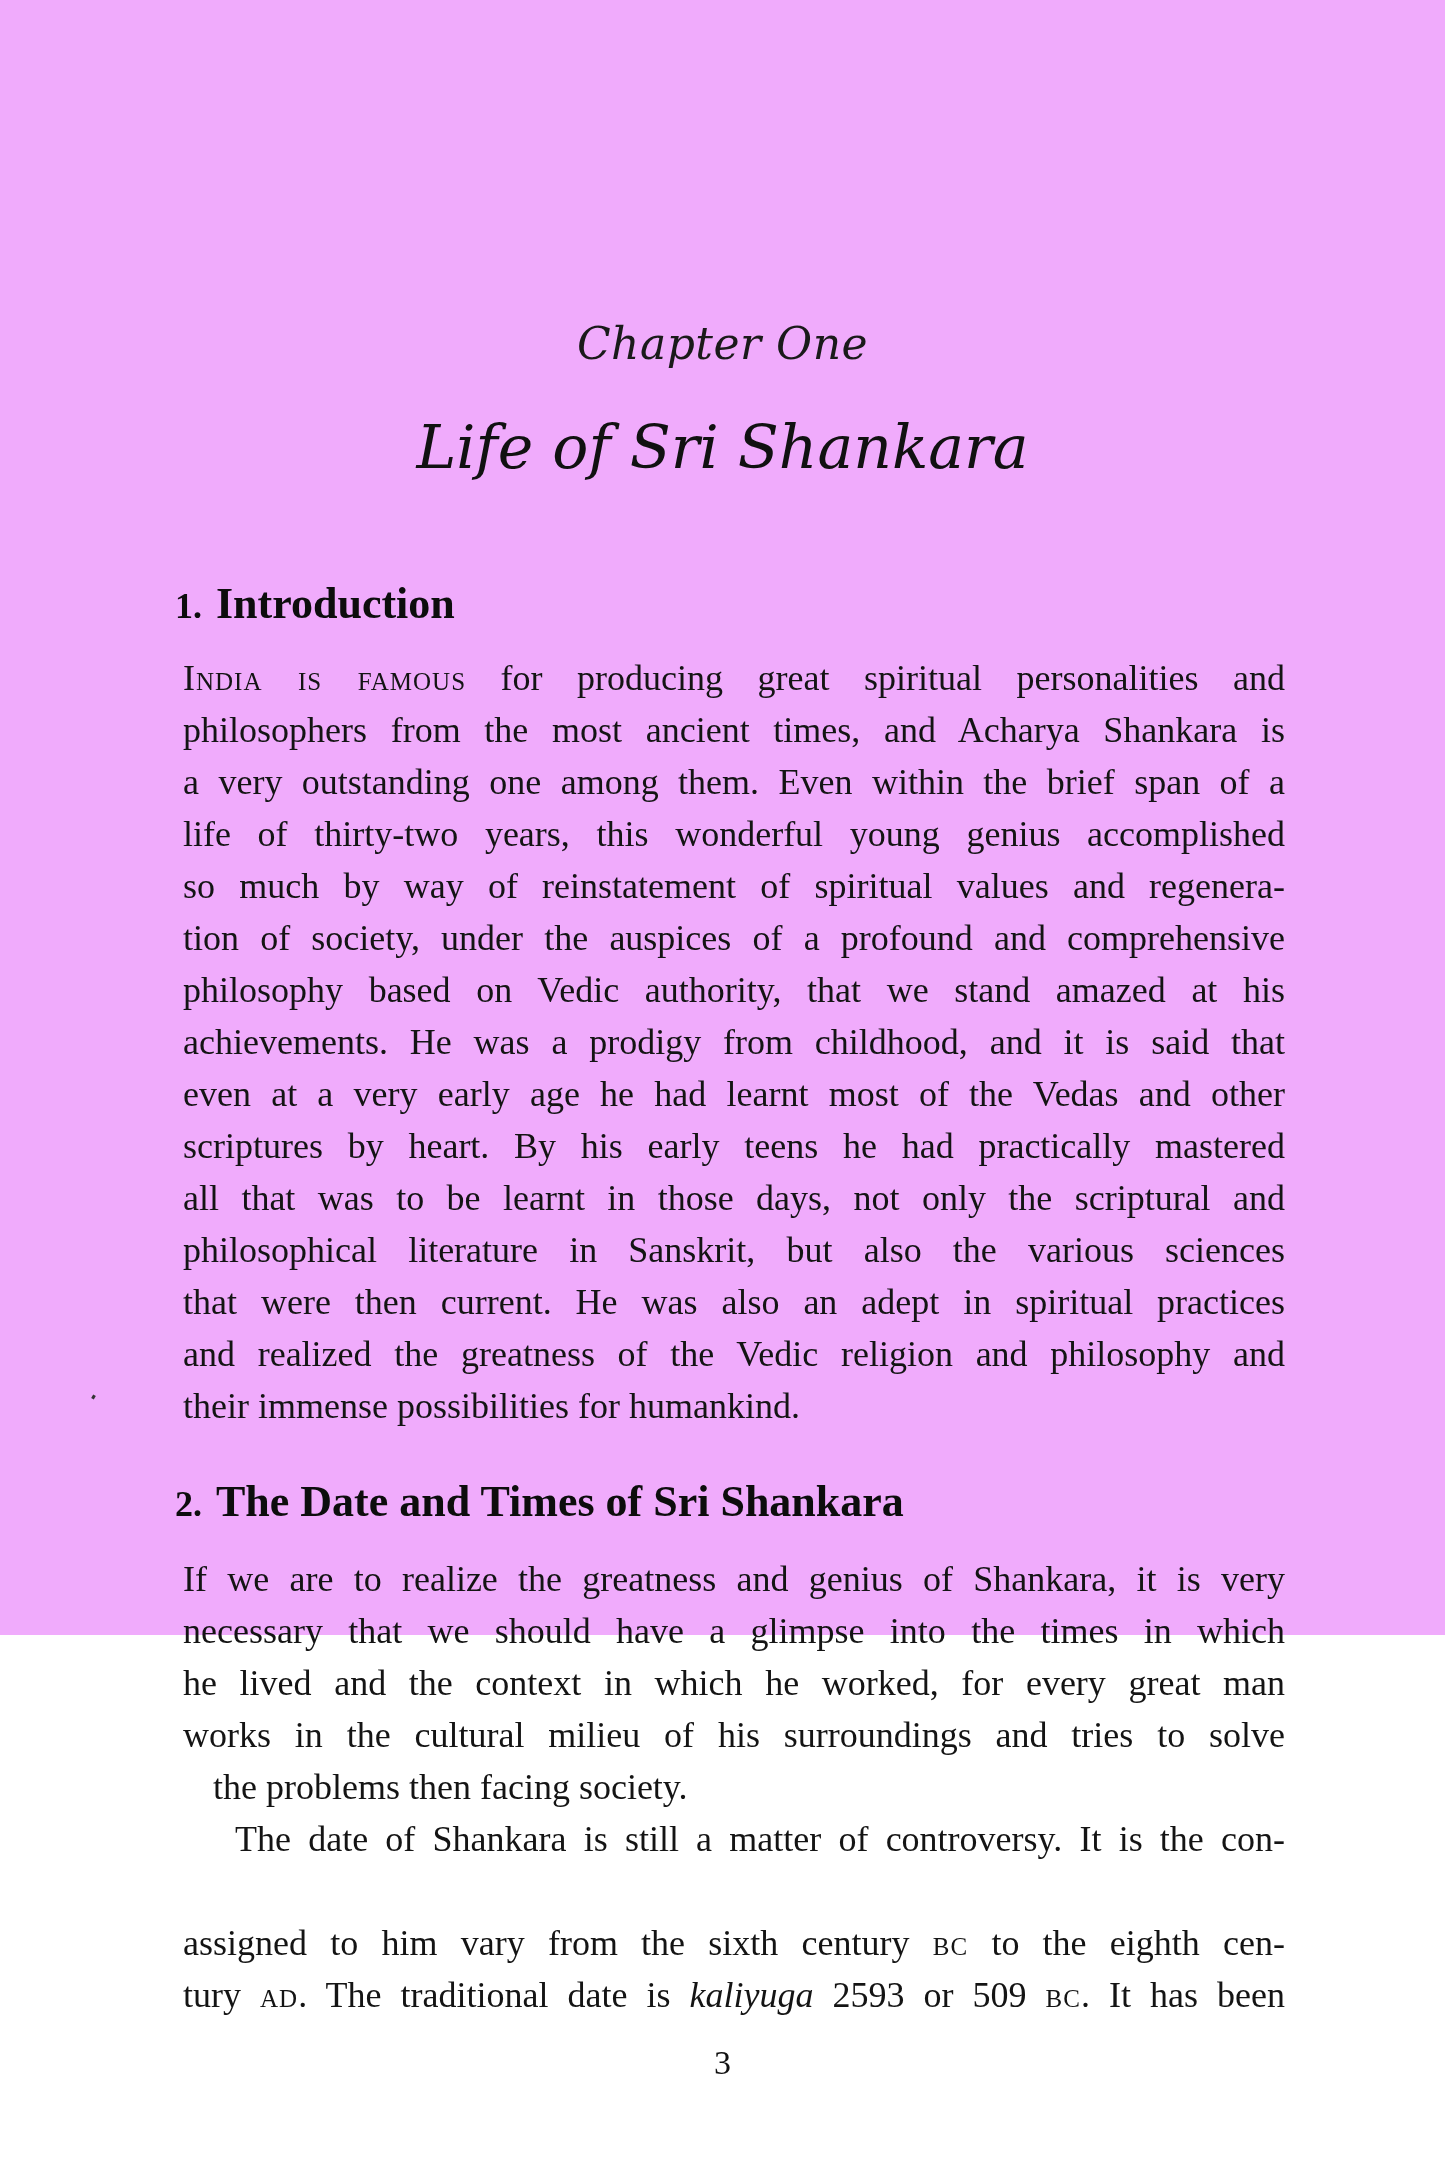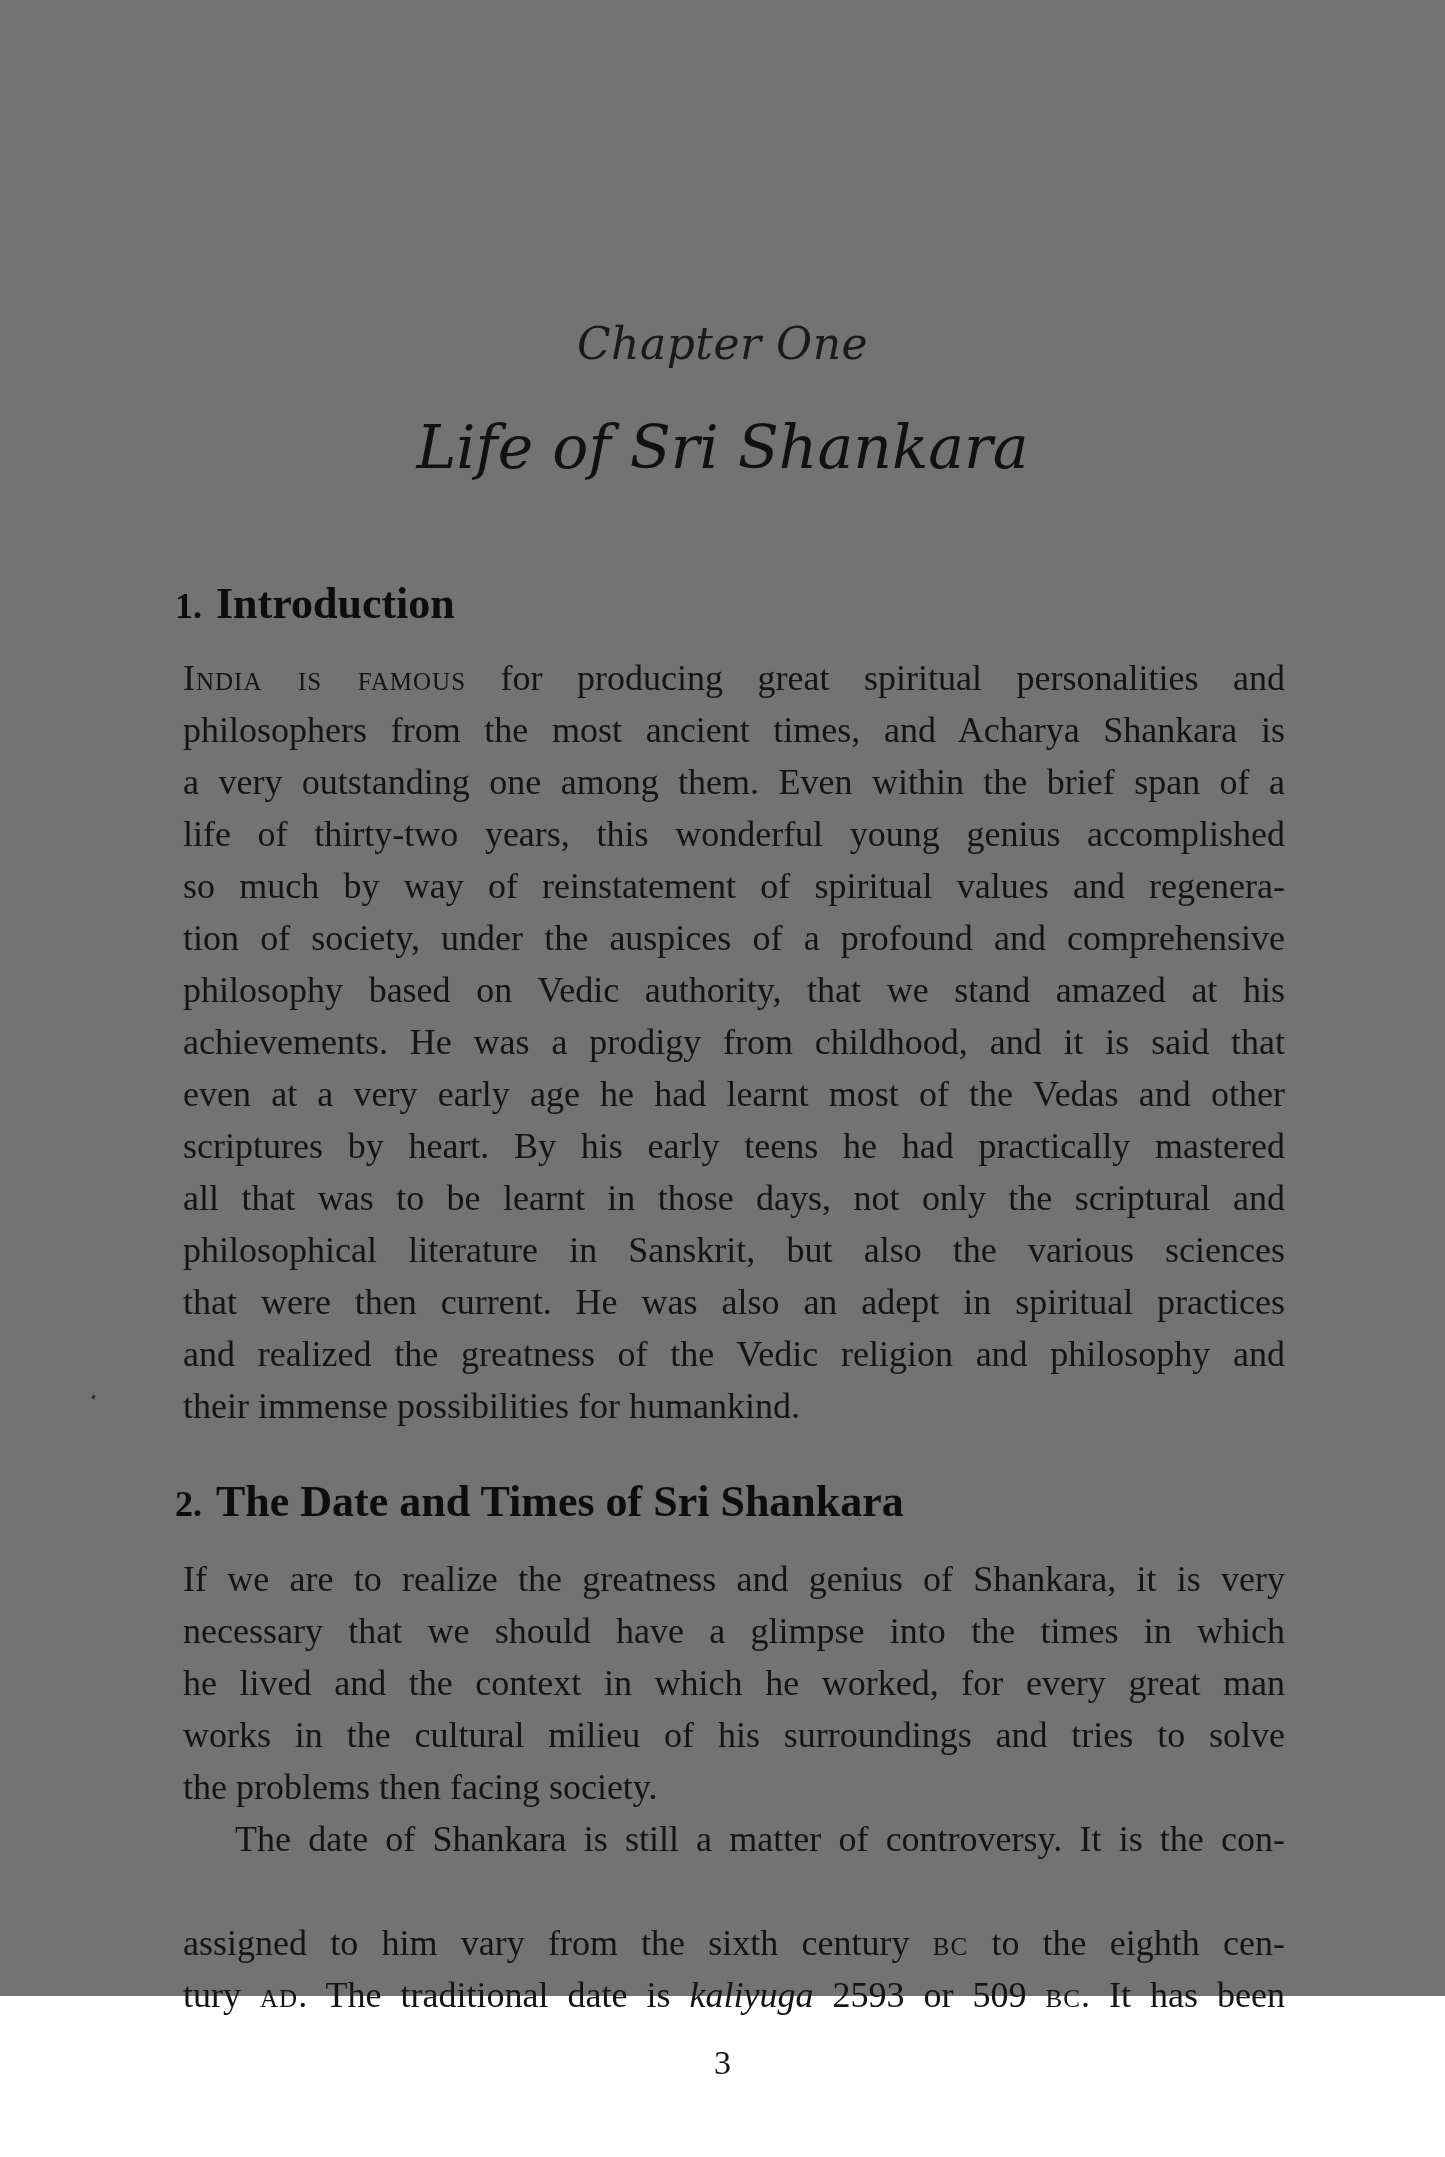--- a/index.html
+++ b/index.html
@@ -1,17 +1,17 @@
 <!DOCTYPE html>
 <html><head>
 <meta charset="utf-8">
 <style>
   html, body { margin: 0; padding: 0; background: #ffffff; }
   body { width: 1445px; height: 2157px; position: relative; overflow: hidden; color: #111; }
-  .page { position: absolute; left: 0; top: 0; width: 1445px; height: 1996px; background: #737373; }
+  .page { position: absolute; left: 0; top: 0; width: 1445px; height: 1635px; background: #f0abfc; }
   .chapter-label {
     position: absolute; left: 0; width: 1445px; top: 318px; text-align: center;
     font-family: "DejaVu Serif", serif; font-style: italic; font-size: 44px; color: #1a1a1a;
     letter-spacing: 0.5px;
   }
   .chapter-title {
     position: absolute; left: 0; width: 1445px; top: 412px; text-align: center;
     font-family: "DejaVu Serif", serif; font-style: italic; font-size: 60px; color: #111;
   }
   .section-heading {
@@ -65,19 +65,19 @@
   <div class="speck"></div>
 
   <div class="section-heading" style="top:1476px;">
     <span class="num">2.</span><span>The Date and Times of Sri Shankara</span>
   </div>
 
   <div class="line" style="top:1553px;">If we are to realize the greatness and genius of Shankara, it is very</div>
   <div class="line" style="top:1605px;">necessary that we should have a glimpse into the times in which</div>
   <div class="line" style="top:1657px;">he lived and the context in which he worked, for every great man</div>
   <div class="line" style="top:1709px;">works in the cultural milieu of his surroundings and tries to solve</div>
-  <div class="line last" style="top:1761px;">the problems then facing society.</div>
+  <div class="line last" style="top:1761px;margin-left:30px;">the problems then facing society.</div>
   <div class="line indent" style="top:1813px;">The date of Shankara is still a matter of controversy. It is the con-</div>
   <div class="line" style="top:1917px;"><span>assigned to him vary from the sixth century </span><span class="sc">bc</span><span> to the eighth cen-</span></div>
   <div class="line" style="top:1969px;"><span>tury </span><span class="sc">ad</span><span>. The traditional date is </span><span class="it">kaliyuga</span><span> 2593 or 509 </span><span class="sc">bc</span><span>. It has been</span></div>
 
   <div class="page-number">3</div>
 </div>
 
 </body></html>

